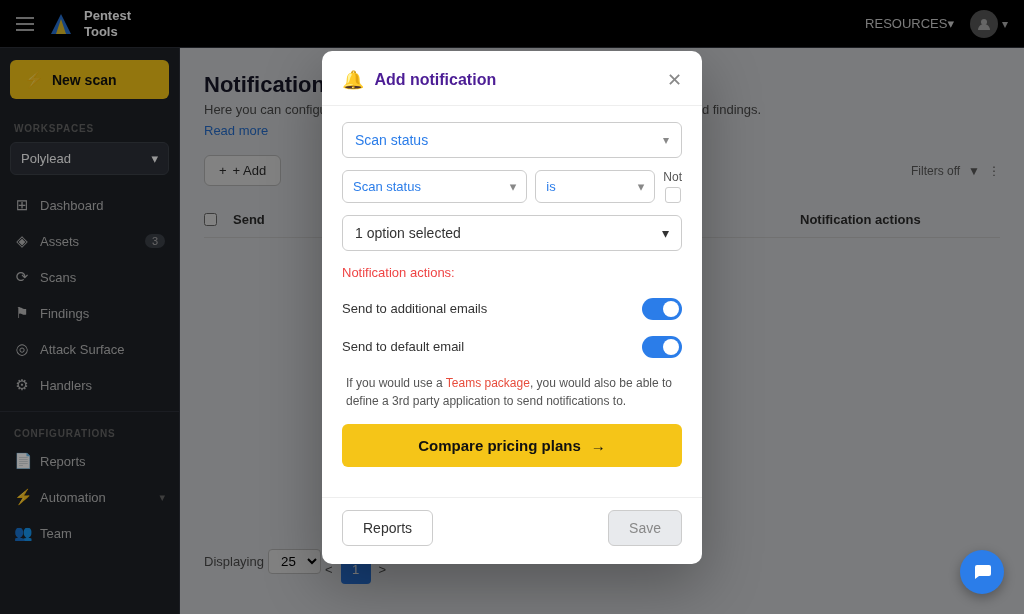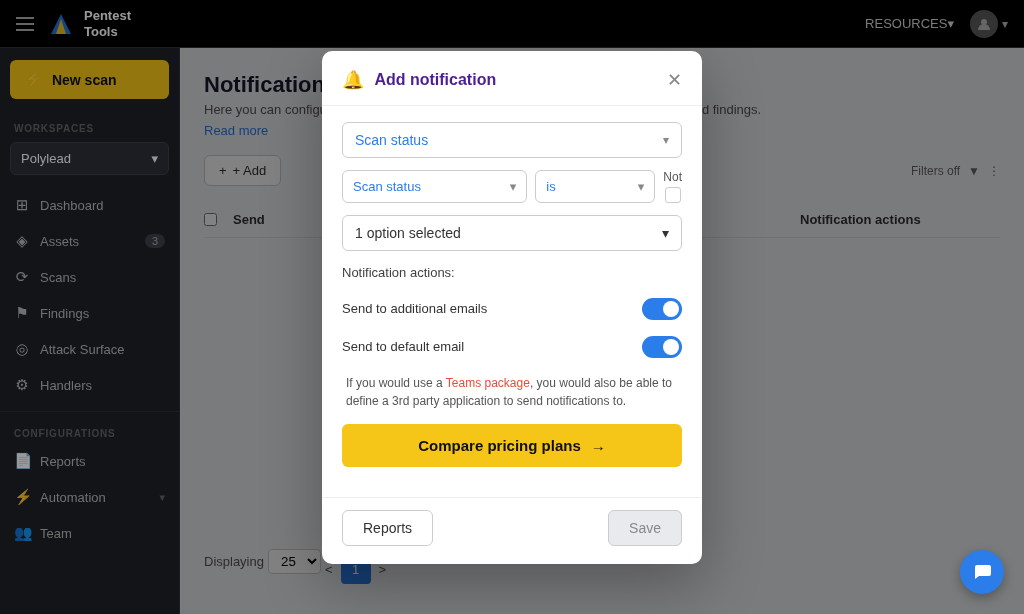--- a/index.html
+++ b/index.html
@@ -192,21 +192,21 @@
       display: flex;
       align-items: center;
       justify-content: space-between;
       font-size: 14px;
       color: #333;
       cursor: pointer;
       margin-bottom: 14px;
       background: #fff;
     }
 
-    .notif-actions-label { font-size: 13px; color: #404040; font-weight: 500; margin-bottom: 12px; }
+    .notif-actions-label { font-size: 13px; color: #ef4444; font-weight: 500; margin-bottom: 12px; }
 
     .toggle-row {
       display: flex;
       align-items: center;
       justify-content: space-between;
       padding: 6px 0;
       margin-bottom: 4px;
     }
     .toggle-label { font-size: 13px; color: #333; }
     .toggle {

